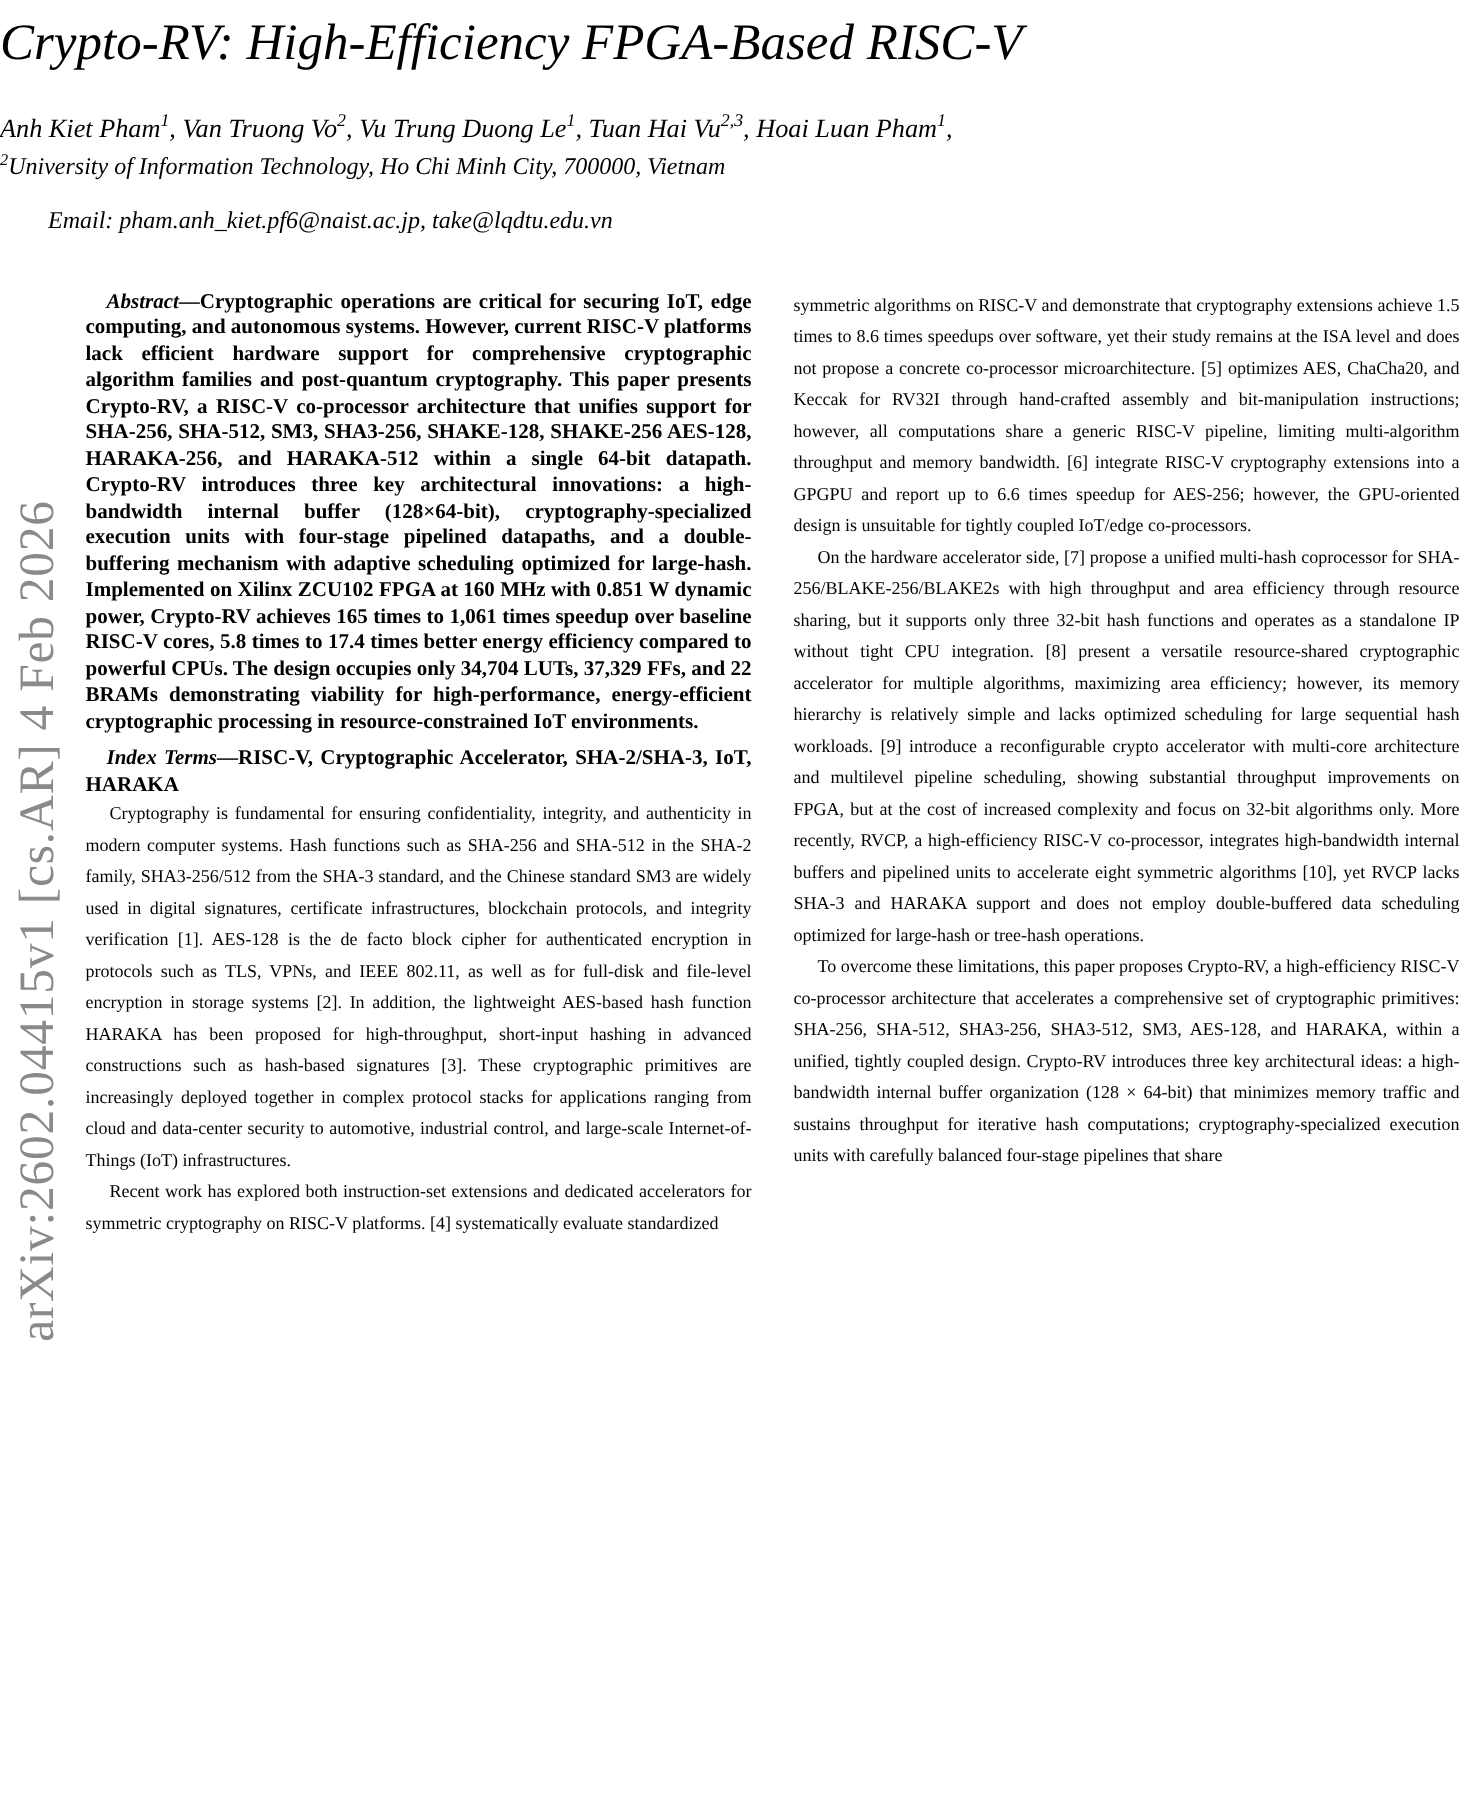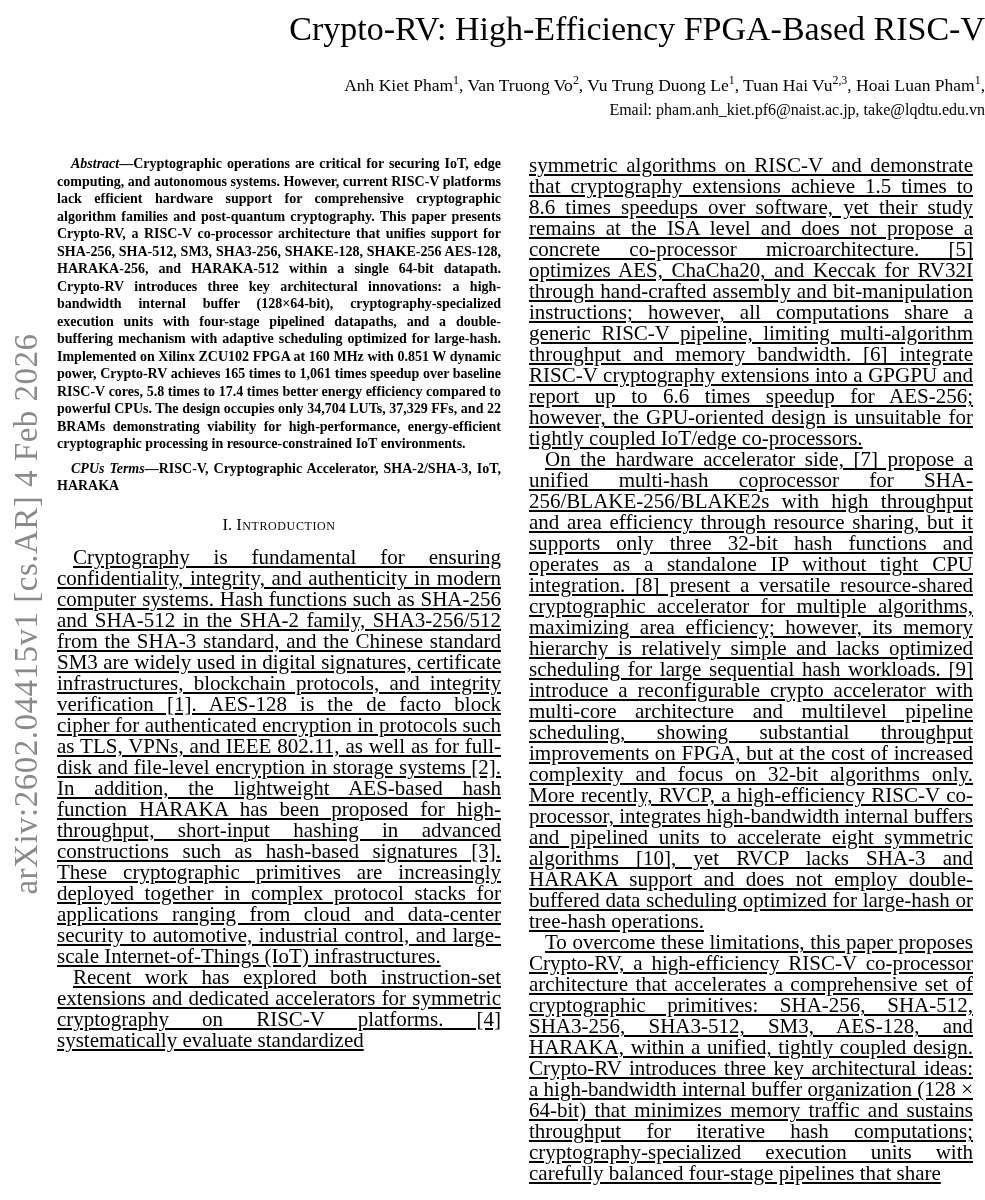--- a/index.html
+++ b/index.html
@@ -18,30 +18,30 @@
     position: absolute;
     top: 614px;
     left: 26px;
     transform: translate(-50%, -50%) rotate(-90deg);
     transform-origin: center center;
     white-space: nowrap;
     font-size: 33px;
     letter-spacing: 0.5px;
     color: #8a8a8a;
   }
-  .header { text-align: right; padding-top: 8px; }
+  .header { text-align: left; padding-top: 8px; font-style: italic; }
   .title {
     font-size: 34px;
     font-weight: 400;
     line-height: 1.22;
     margin: 0 auto;
   }
   .authors { margin-top: 24px; font-size: 17.5px; line-height: 1.42; }
   .affiliations { margin-top: 3px; font-size: 16px; line-height: 1.4; }
-  .email-line { margin-top: 3px; font-size: 16px; }
+  .email-line { margin-top: 15px; font-size: 16px; padding-left: 32px; }
   sup { font-size: 68%; line-height: 0; vertical-align: super; }
   .columns {
     display: flex;
     gap: 28px;
     padding-left: 57px;
     padding-right: 12px;
     margin-top: 36px;
   }
   .col { width: 449px; text-align: justify; }
   p { margin: 0; }
@@ -55,57 +55,56 @@
   .lead-in { font-style: italic; }
   .section-heading {
     text-align: center;
     font-size: 16.5px;
     font-weight: 400;
     margin-top: 20px;
     margin-bottom: 12px;
   }
   .sc { font-variant: small-caps; letter-spacing: 0.6px; }
   .body-para {
-    font-size: 21px;
+    font-size: 12px;
     line-height: 21px;
     text-indent: 16px;
-    text-decoration: underline;
   }
   .no-indent { text-indent: 0; }
 </style>
 </head>
 <body>
 
 <div class="page">
 
   <div class="arxiv-stamp">arXiv:2602.04415v1 [cs.AR] 4 Feb 2026</div>
 
   <div class="header">
     <h1 class="title">
       <div>Crypto-RV: High-Efficiency FPGA-Based RISC-V</div>
     </h1>
 
     <div class="authors">
       <div><span>Anh Kiet Pham</span><sup>1</sup><span>, </span><span>Van Truong Vo</span><sup>2</sup><span>, </span><span>Vu Trung Duong Le</span><sup>1</sup><span>, </span><span>Tuan Hai Vu</span><sup>2,3</sup><span>, </span><span>Hoai Luan Pham</span><sup>1</sup><span>,</span></div>
     </div>
 
     <div class="affiliations">
+      <div><sup>2</sup><span>University of Information Technology, Ho Chi Minh City, 700000, Vietnam</span></div>
     </div>
 
     <div class="email-line">Email: pham.anh_kiet.pf6@naist.ac.jp, take@lqdtu.edu.vn</div>
   </div>
 
   <div class="columns">
 
     <div class="col">
       <p class="abstract-para"><span class="lead-in">Abstract</span><span>—</span><span>Cryptographic operations are critical for securing IoT, edge computing, and autonomous systems. However, current RISC-V platforms lack efficient hardware support for comprehensive cryptographic algorithm families and post-quantum cryptography. This paper presents Crypto-RV, a RISC-V co-processor architecture that unifies support for SHA-256, SHA-512, SM3, SHA3-256, SHAKE-128, SHAKE-256 AES-128, HARAKA-256, and HARAKA-512 within a single 64-bit datapath. Crypto-RV introduces three key architectural innovations: a high-bandwidth internal buffer (128×64-bit), cryptography-specialized execution units with four-stage pipelined datapaths, and a double-buffering mechanism with adaptive scheduling optimized for large-hash. Implemented on Xilinx ZCU102 FPGA at 160 MHz with 0.851 W dynamic power, Crypto-RV achieves 165 times to 1,061 times speedup over baseline RISC-V cores, 5.8 times to 17.4 times better energy efficiency compared to powerful CPUs. The design occupies only 34,704 LUTs, 37,329 FFs, and 22 BRAMs demonstrating viability for high-performance, energy-efficient cryptographic processing in resource-constrained IoT environments.</span></p>
 
-      <p class="index-terms-para"><span class="lead-in">CPUs Terms</span><span>—</span><span>RISC-V, Cryptographic Accelerator, SHA-2/SHA-3, IoT, HARAKA</span></p>
+      <p class="index-terms-para"><span class="lead-in">Index Terms</span><span>—</span><span>RISC-V, Cryptographic Accelerator, SHA-2/SHA-3, IoT, HARAKA</span></p>
 
-      <h2 class="section-heading"><span>I.</span> <span class="sc">Introduction</span></h2>
 
       <p class="body-para">Cryptography is fundamental for ensuring confidentiality, integrity, and authenticity in modern computer systems. Hash functions such as SHA-256 and SHA-512 in the SHA-2 family, SHA3-256/512 from the SHA-3 standard, and the Chinese standard SM3 are widely used in digital signatures, certificate infrastructures, blockchain protocols, and integrity verification [1]. AES-128 is the de facto block cipher for authenticated encryption in protocols such as TLS, VPNs, and IEEE 802.11, as well as for full-disk and file-level encryption in storage systems [2]. In addition, the lightweight AES-based hash function HARAKA has been proposed for high-throughput, short-input hashing in advanced constructions such as hash-based signatures [3]. These cryptographic primitives are increasingly deployed together in complex protocol stacks for applications ranging from cloud and data-center security to automotive, industrial control, and large-scale Internet-of-Things (IoT) infrastructures.</p>
       <p class="body-para">Recent work has explored both instruction-set extensions and dedicated accelerators for symmetric cryptography on RISC-V platforms. [4] systematically evaluate standardized</p>
     </div>
 
     <div class="col">
       <p class="body-para no-indent">symmetric algorithms on RISC-V and demonstrate that cryptography extensions achieve 1.5 times to 8.6 times speedups over software, yet their study remains at the ISA level and does not propose a concrete co-processor microarchitecture. [5] optimizes AES, ChaCha20, and Keccak for RV32I through hand-crafted assembly and bit-manipulation instructions; however, all computations share a generic RISC-V pipeline, limiting multi-algorithm throughput and memory bandwidth. [6] integrate RISC-V cryptography extensions into a GPGPU and report up to 6.6 times speedup for AES-256; however, the GPU-oriented design is unsuitable for tightly coupled IoT/edge co-processors.</p>
       <p class="body-para">On the hardware accelerator side, [7] propose a unified multi-hash coprocessor for SHA-256/BLAKE-256/BLAKE2s with high throughput and area efficiency through resource sharing, but it supports only three 32-bit hash functions and operates as a standalone IP without tight CPU integration. [8] present a versatile resource-shared cryptographic accelerator for multiple algorithms, maximizing area efficiency; however, its memory hierarchy is relatively simple and lacks optimized scheduling for large sequential hash workloads. [9] introduce a reconfigurable crypto accelerator with multi-core architecture and multilevel pipeline scheduling, showing substantial throughput improvements on FPGA, but at the cost of increased complexity and focus on 32-bit algorithms only. More recently, RVCP, a high-efficiency RISC-V co-processor, integrates high-bandwidth internal buffers and pipelined units to accelerate eight symmetric algorithms [10], yet RVCP lacks SHA-3 and HARAKA support and does not employ double-buffered data scheduling optimized for large-hash or tree-hash operations.</p>
       <p class="body-para">To overcome these limitations, this paper proposes Crypto-RV, a high-efficiency RISC-V co-processor architecture that accelerates a comprehensive set of cryptographic primitives: SHA-256, SHA-512, SHA3-256, SHA3-512, SM3, AES-128, and HARAKA, within a unified, tightly coupled design. Crypto-RV introduces three key architectural ideas: a high-bandwidth internal buffer organization (128 × 64-bit) that minimizes memory traffic and sustains throughput for iterative hash computations; cryptography-specialized execution units with carefully balanced four-stage pipelines that share</p>
     </div>

